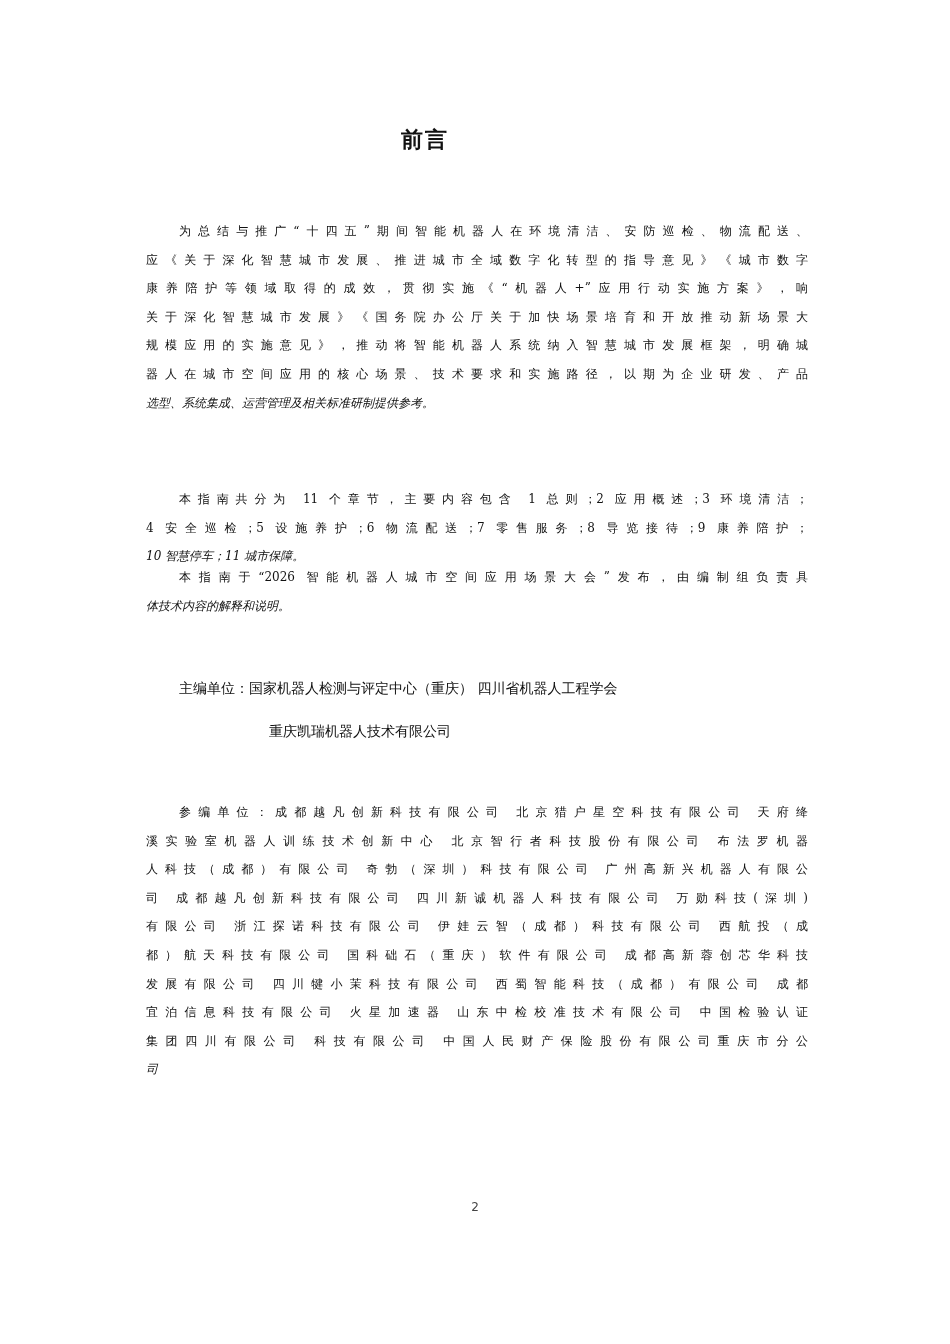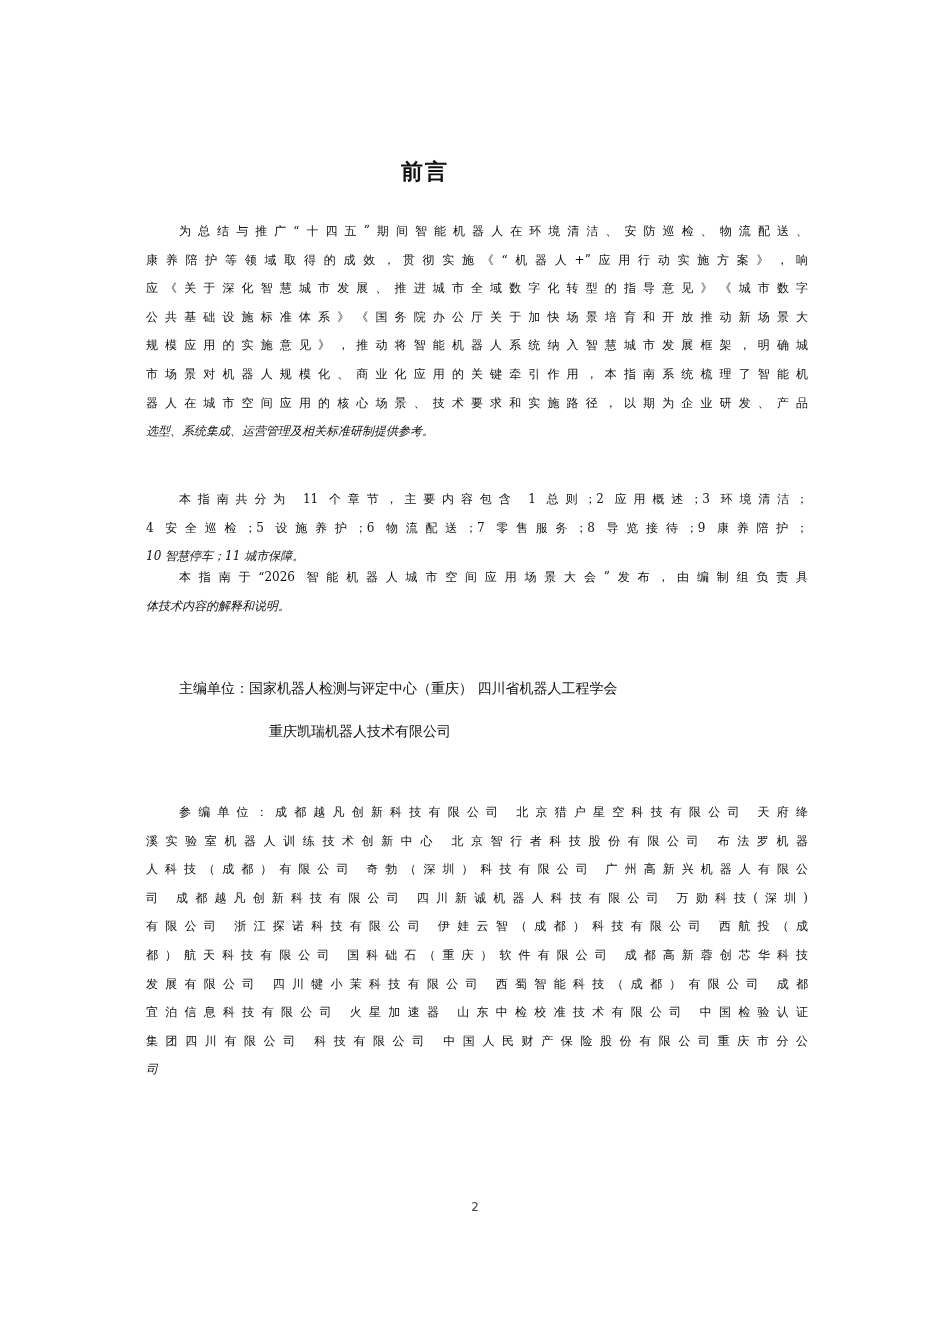--- a/index.html
+++ b/index.html
@@ -1,44 +1,43 @@
 <!DOCTYPE html>
 <html><head>
   <meta charset="utf-8">
   <style>
     html, body { margin: 0; padding: 0; background: #ffffff; }
     body { width: 950px; height: 1344px; position: relative; overflow: hidden;
       font-family: "DejaVu Serif", "Liberation Serif", serif; color: #111; }
     .page { position: absolute; left: 0; top: 0; width: 950px; height: 1344px; background: #fff; }
     .title { position: absolute; left: 0; width: 850px; top: 124px; text-align: center;
       font-family: "DejaVu Sans", "Liberation Sans", sans-serif; font-weight: bold; font-size: 22px;
-      letter-spacing: 2px; line-height: 32px; margin-top: 32px; }
+      letter-spacing: 2px; line-height: 32px; }
     .para { position: absolute; left: 146px; width: 662px; font-size: 12px; line-height: 28.6px;
       text-align: justify; text-justify: inter-character; }
     .line { display: block; white-space: nowrap; height: 28.6px; text-align-last: justify; text-align: justify; }
     .line.last { text-align-last: left; font-style: italic; }
     .indent { padding-left: 33px; }
     .sub-line { position: absolute; white-space: nowrap; font-size: 14px; line-height: 28px; }
     .page-number { position: absolute; left: 0; width: 950px; top: 1200px; text-align: center;
       font-family: "DejaVu Sans", "Liberation Sans", sans-serif; font-size: 12px; color: #444; }
   </style>
 </head>
 <body>
 
 <div class="page">
 
   <div class="title">前言</div>
 
   <div class="para" style="top:217px;">
     <span class="line indent">为总结与推广“十四五”期间智能机器人在环境清洁、安防巡检、物流配送、</span>
+    <span class="line">应《关于深化智慧城市发展、推进城市全域数字化转型的指导意见》《城市数字</span>
     <span class="line">康养陪护等领域取得的成效，贯彻实施《“机器人+”应用行动实施方案》，响</span>
-    <span class="line">应《关于深化智慧城市发展、推进城市全域数字化转型的指导意见》《城市数字</span>
-    <span class="line">公共基础设施标准体系》《国务院办公厅关于加快场景培育和开放推动新场景大</span>
+    <span class="line">关于深化智慧城市发展》《国务院办公厅关于加快场景培育和开放推动新场景大</span>
     <span class="line">规模应用的实施意见》，推动将智能机器人系统纳入智慧城市发展框架，明确城</span>
-    <span class="line">市场景对机器人规模化、商业化应用的关键牵引作用，本指南系统梳理了智能机</span>
     <span class="line">器人在城市空间应用的核心场景、技术要求和实施路径，以期为企业研发、产品</span>
     <span class="line last">选型、系统集成、运营管理及相关标准研制提供参考。</span>
   </div>
 
   <div class="para" style="top:485px;">
     <span class="line indent">本指南共分为 11 个章节，主要内容包含 1 总则；2 应用概述；3 环境清洁；</span>
     <span class="line">4 安全巡检；5 设施养护；6 物流配送；7 零售服务；8 导览接待；9 康养陪护；</span>
     <span class="line last">10 智慧停车；11 城市保障。</span>
   </div>
 

